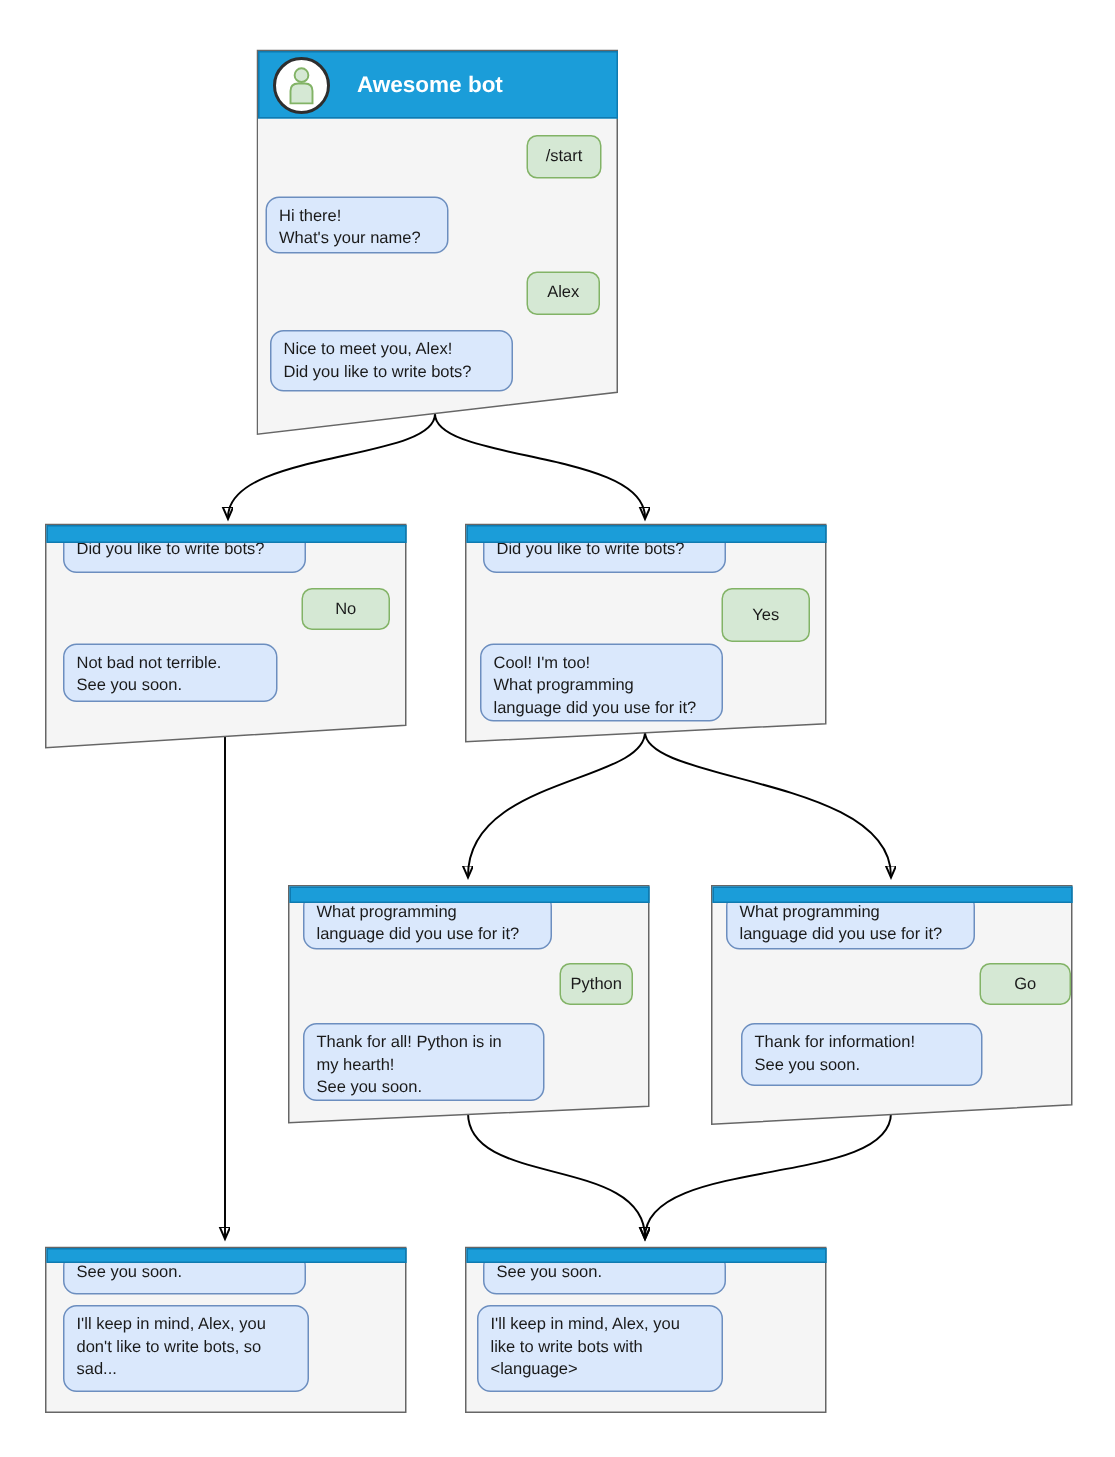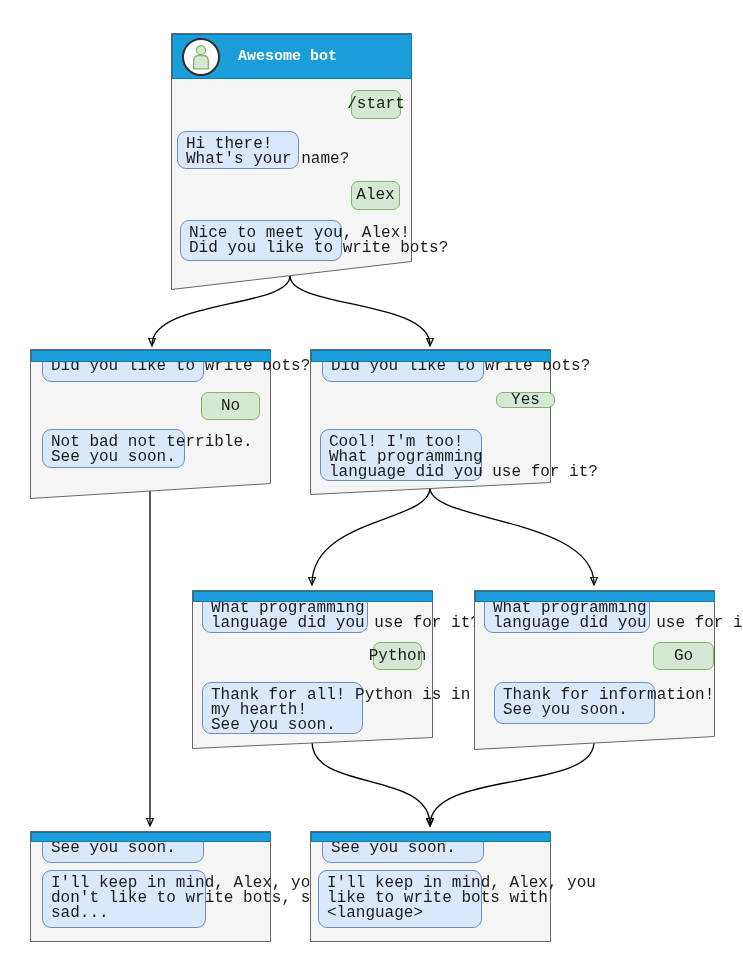--- a/index.html
+++ b/index.html
@@ -3,35 +3,35 @@
 <meta charset="utf-8">
 <style>
   :root{
     --header-blue:#1b9dd9; --header-blue-border:#0f7ab0;
     --bot-bubble-fill:#dae8fc; --bot-bubble-border:#6c8ebf;
     --user-bubble-fill:#d5e8d4; --user-bubble-border:#82b366;
     --window-fill:#f5f5f5; --window-border:#666666; --connector:#000000;
   }
   html,body{margin:0;padding:0;background:#ffffff;}
   #canvas{position:relative;width:743px;height:971px;background:#ffffff;overflow:hidden;
-    font-family:Liberation Mono, monospace;color:#1a1a1a;}
+    font-family:Liberation Sans, sans-serif;color:#1a1a1a;}
   #edges{position:absolute;left:0;top:0;z-index:1;pointer-events:none;}
   #edges path{stroke:var(--connector);stroke-width:1.3;fill:none;}
   .window{position:absolute;z-index:2;}
   .window .shape{position:absolute;left:0;top:0;z-index:1;}
   .window .shape polygon{fill:var(--window-fill);stroke:var(--window-border);stroke-width:1;}
   .hdr{position:absolute;left:1px;right:1px;top:1px;z-index:3;
     background:var(--header-blue);border:1px solid var(--header-blue-border);
     box-sizing:border-box;display:flex;align-items:center;}
   .hdr-title{color:#ffffff;font-weight:bold;font-size:15px;margin-left:18px;}
   .avatar{width:34px;height:34px;border-radius:50%;background:#ffffff;border:2px solid #2e2e2e;
     margin-left:9px;display:flex;align-items:center;justify-content:center;flex:0 0 auto;}
   .avatar svg{display:block;}
   .person{fill:var(--user-bubble-fill);stroke:var(--user-bubble-border);stroke-width:1.4;}
-  .bubble{position:absolute;z-index:2;box-sizing:border-box;font-size:16px;line-height:15px;
+  .bubble{position:absolute;z-index:2;box-sizing:border-box;font-size:11px;line-height:15px;
     white-space:pre;}
   .bubble.bot{background:var(--bot-bubble-fill);border:1px solid var(--bot-bubble-border);
     border-radius:9px;padding:5px 8px;}
   .bubble.user{background:var(--user-bubble-fill);border:1px solid var(--user-bubble-border);
     border-radius:7px;display:flex;align-items:center;justify-content:center;padding:0 6px;}
 </style>
 </head>
 <body>
 
 <div id="canvas">
@@ -82,21 +82,21 @@
     <div class="bubble bot" style="left:12px;top:80px;width:143px;height:39px">Not bad not terrible.
 See you soon.</div>
   </div>
 
   <div class="window" style="left:310px;top:349px;width:242px;height:147px">
     <svg class="shape" width="242" height="147" viewBox="0 0 242 147">
       <polygon points="0.5,0.5 240.5,0.5 240.5,133.5 0.5,145.5"></polygon>
     </svg>
     <div class="hdr" style="height:12px"></div>
     <div class="bubble bot" style="left:12px;top:4px;width:162px;height:29px">Did you like to write bots?</div>
-    <div class="bubble user" style="left:186px;top:43px;width:59px;height:16px">Yes</div>
+    <div class="bubble user" style="left:171px;top:43px;width:59px;height:36px">Yes</div>
     <div class="bubble bot" style="left:10px;top:80px;width:162px;height:52px">Cool! I'm too!
 What programming
 language did you use for it?</div>
   </div>
 
   <div class="window" style="left:192px;top:590px;width:242px;height:160px">
     <svg class="shape" width="242" height="160" viewBox="0 0 242 160">
       <polygon points="0.5,0.5 240.5,0.5 240.5,147.5 0.5,158.5"></polygon>
     </svg>
     <div class="hdr" style="height:11px"></div>

